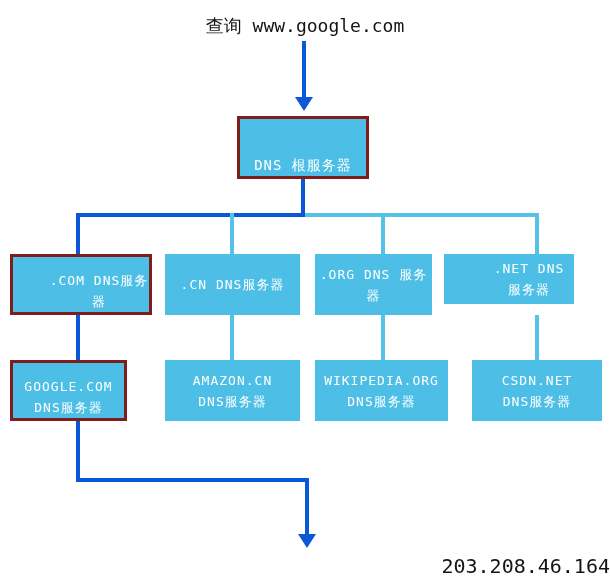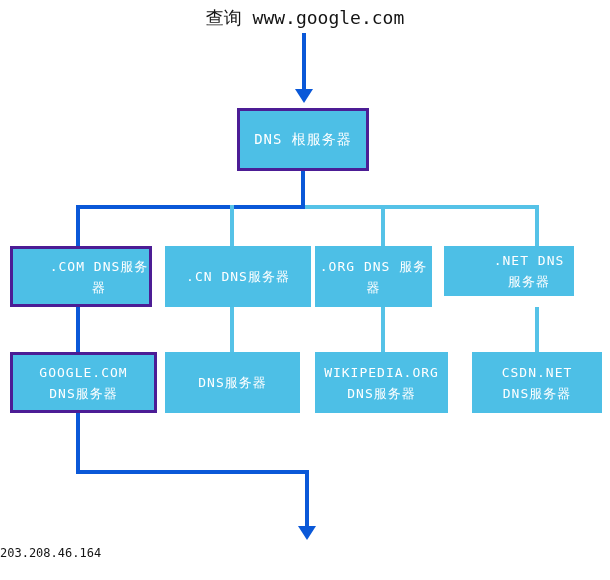--- a/index.html
+++ b/index.html
@@ -1,44 +1,44 @@
 <!DOCTYPE html>
 <html><head>
 <meta charset="utf-8">
 <style>
   html,body{margin:0;padding:0;background:#ffffff;}
   #canvas{
     position:relative;width:610px;height:580px;background:#ffffff;
     font-family:"DejaVu Sans Mono","Liberation Mono",monospace;
     overflow:hidden;
   }
-  .abs{position:absolute;}
+  .abs{position:absolute;margin-top:8px;}
   
   .top-label{
     left:0;top:6px;width:610px;text-align:center;
     font-size:18px;color:#141414;letter-spacing:0px;
   }
   .bottom-label{
-    left:0;top:546px;width:610px;text-align:left;
-    font-size:12px;color:#141414;
+    left:0;top:546px;width:610px;text-align:right;
+    font-size:20px;color:#141414;
   }
   
   .node{
     box-sizing:border-box;background:#4dbfe6;color:#ffffff;
     display:flex;align-items:center;justify-content:center;
     text-align:center;font-size:13px;letter-spacing:1px;
     flex-direction:column;line-height:21px;
   }
-  .node.hl{border:3px solid #4c1d95;}
+  .node.hl{border:3px solid #7f1d1d;justify-content:flex-end;}
   #root-box   {left:237px;top:108px;width:132px;height:63px;font-size:14px;}
   #box-com    {left:10px; top:246px;width:142px;height:61px;padding-left:36px;}
-  #box-cn     {left:165px;top:246px;width:146px;height:61px;}
+  #box-cn     {left:165px;top:246px;width:135px;height:61px;}
   #box-org    {left:315px;top:246px;width:117px;height:61px;}
   #box-net    {left:444px;top:246px;width:130px;height:50px;padding-left:40px;}
-  #box-google {left:10px; top:352px;width:147px;height:61px;}
+  #box-google {left:10px; top:352px;width:117px;height:61px;}
   #box-amazon {left:165px;top:352px;width:135px;height:61px;}
   #box-wiki   {left:315px;top:352px;width:133px;height:61px;}
   #box-csdn   {left:472px;top:352px;width:130px;height:61px;justify-content:center;}
   
   .line-d{background:#0a58d8;}
   .line-l{background:#55c2e7;}
   
   #arrow-top-line {left:302px;top:33px;width:4px;height:57px;}
   #arrow-top-head {left:295px;top:89px;width:0;height:0;
     border-left:9px solid transparent;border-right:9px solid transparent;
@@ -103,20 +103,21 @@
   <div class="abs line-d" id="mid-com"></div>
   <div class="abs line-l" id="mid-cn"></div>
   <div class="abs line-l" id="mid-org"></div>
   <div class="abs line-l" id="mid-net"></div>
 
   <div class="abs node hl" id="box-google">
     <span>GOOGLE.COM</span>
     <span>DNS服务器</span>
   </div>
   <div class="abs node" id="box-amazon">
+    <span>AMAZON.CN</span>
     <span>DNS服务器</span>
   </div>
   <div class="abs node" id="box-wiki">
     <span>WIKIPEDIA.ORG</span>
     <span>DNS服务器</span>
   </div>
   <div class="abs node" id="box-csdn">
     <span>CSDN.NET</span>
     <span>DNS服务器</span>
   </div>

